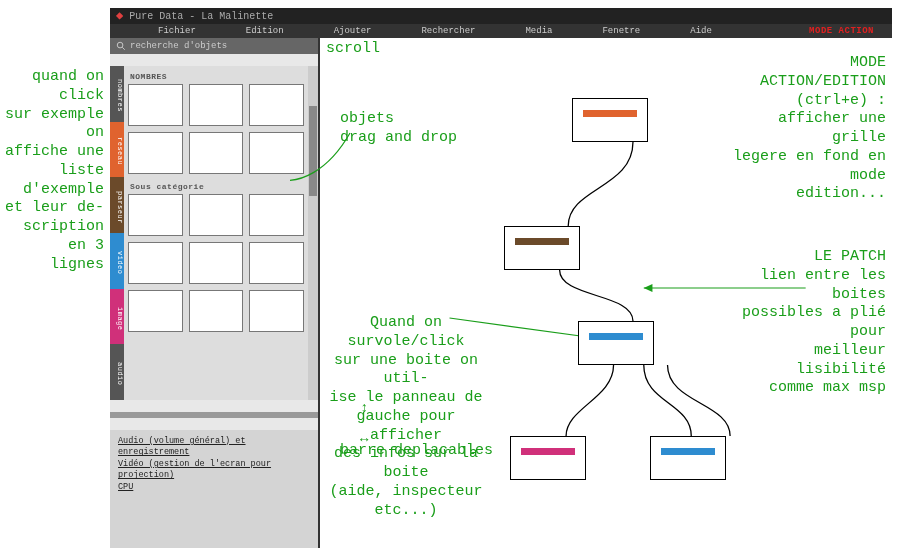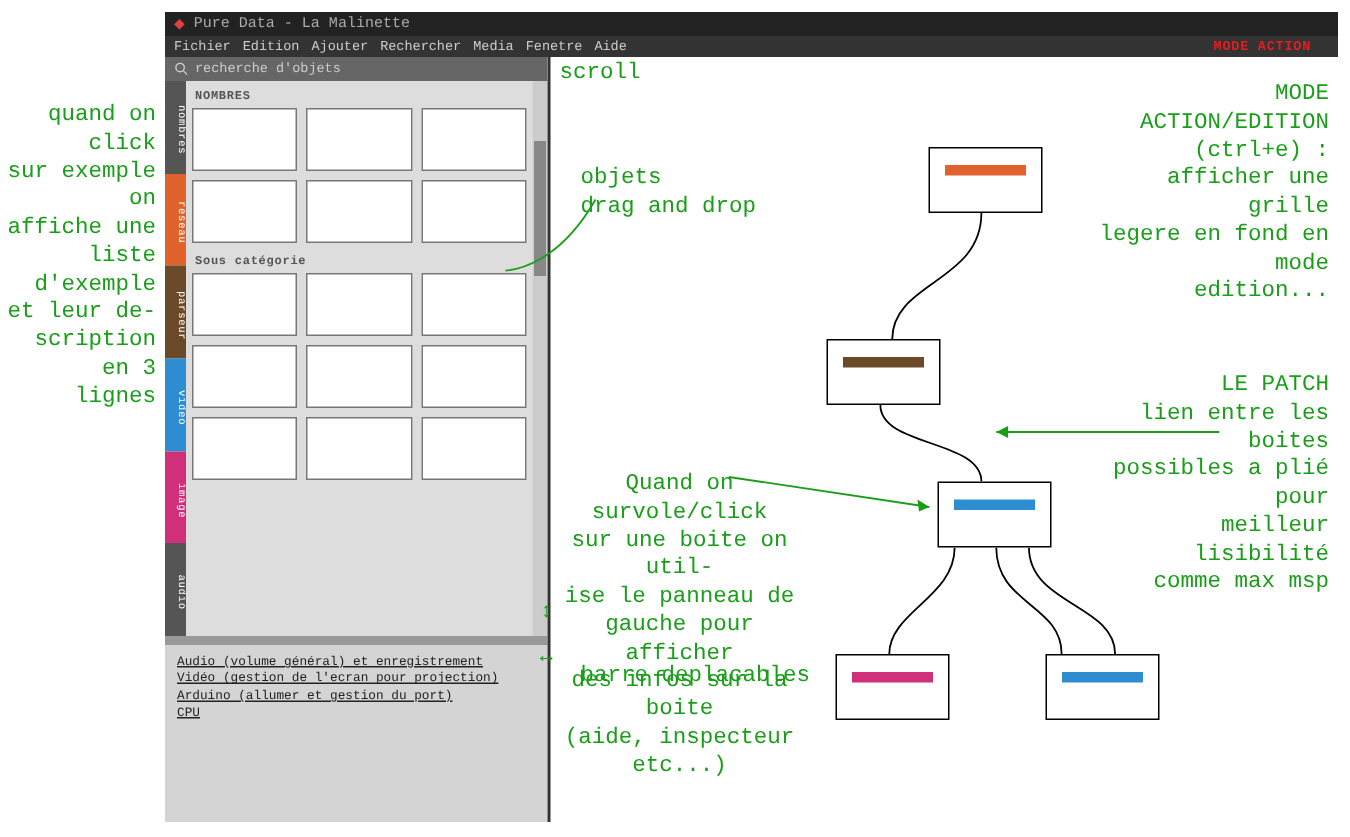--- a/index.html
+++ b/index.html
@@ -36,41 +36,42 @@
   }
   .menubar {
     background: #333;
     color: #ccc;
     font-size: 9px;
     padding: 2px 6px;
     display: flex;
     gap: 8px;
     position: relative;
   }
-  .menubar span { cursor: default; }
+  .menubar span { cursor: default; margin-left: 42px; }
   .mode-badge {
     position: absolute;
     right: 18px;
     top: 2px;
     color: #e02020;
     font-weight: bold;
     letter-spacing: 0.5px;
   }
   .workspace {
     display: flex;
     height: calc(100% - 30px);
     background: #fff;
   }
   
   .left-panel {
-    width: 255px;
+    width: 208px;
     background: #e8e8e8;
     display: flex;
     flex-direction: column;
     position: relative;
+    gap: 12px;
   }
   .search-row {
     background: #666;
     padding: 3px 6px;
     display: flex;
     align-items: center;
     gap: 4px;
     color: #ddd;
     font-size: 9px;
   }
@@ -267,21 +268,20 @@
           </div>
         </div>
         <div class="scroll-gutter">
           <div class="scroll-thumb" style="top:40px;height:90px"></div>
         </div>
       </div>
       <div class="panel-divider"></div>
       <div class="master-panel">
         <div class="line">Audio (volume général) et enregistrement</div>
         <div class="line">Vidéo (gestion de l'ecran pour projection)</div>
-        <div class="line">Arduino (allumer et gestion du port)</div>
         <div class="line">CPU</div>
       </div>
     </div>
 
     <div class="canvas-area">
       <svg class="wires" viewBox="0 0 530 510" preserveAspectRatio="none">
 
         <path d="M290 104 C290 150, 230 150, 230 188" stroke="#000" stroke-width="1.2" fill="none"></path>
 
         <path d="M222 232 C222 260, 290 255, 290 283" stroke="#000" stroke-width="1.2" fill="none"></path>

